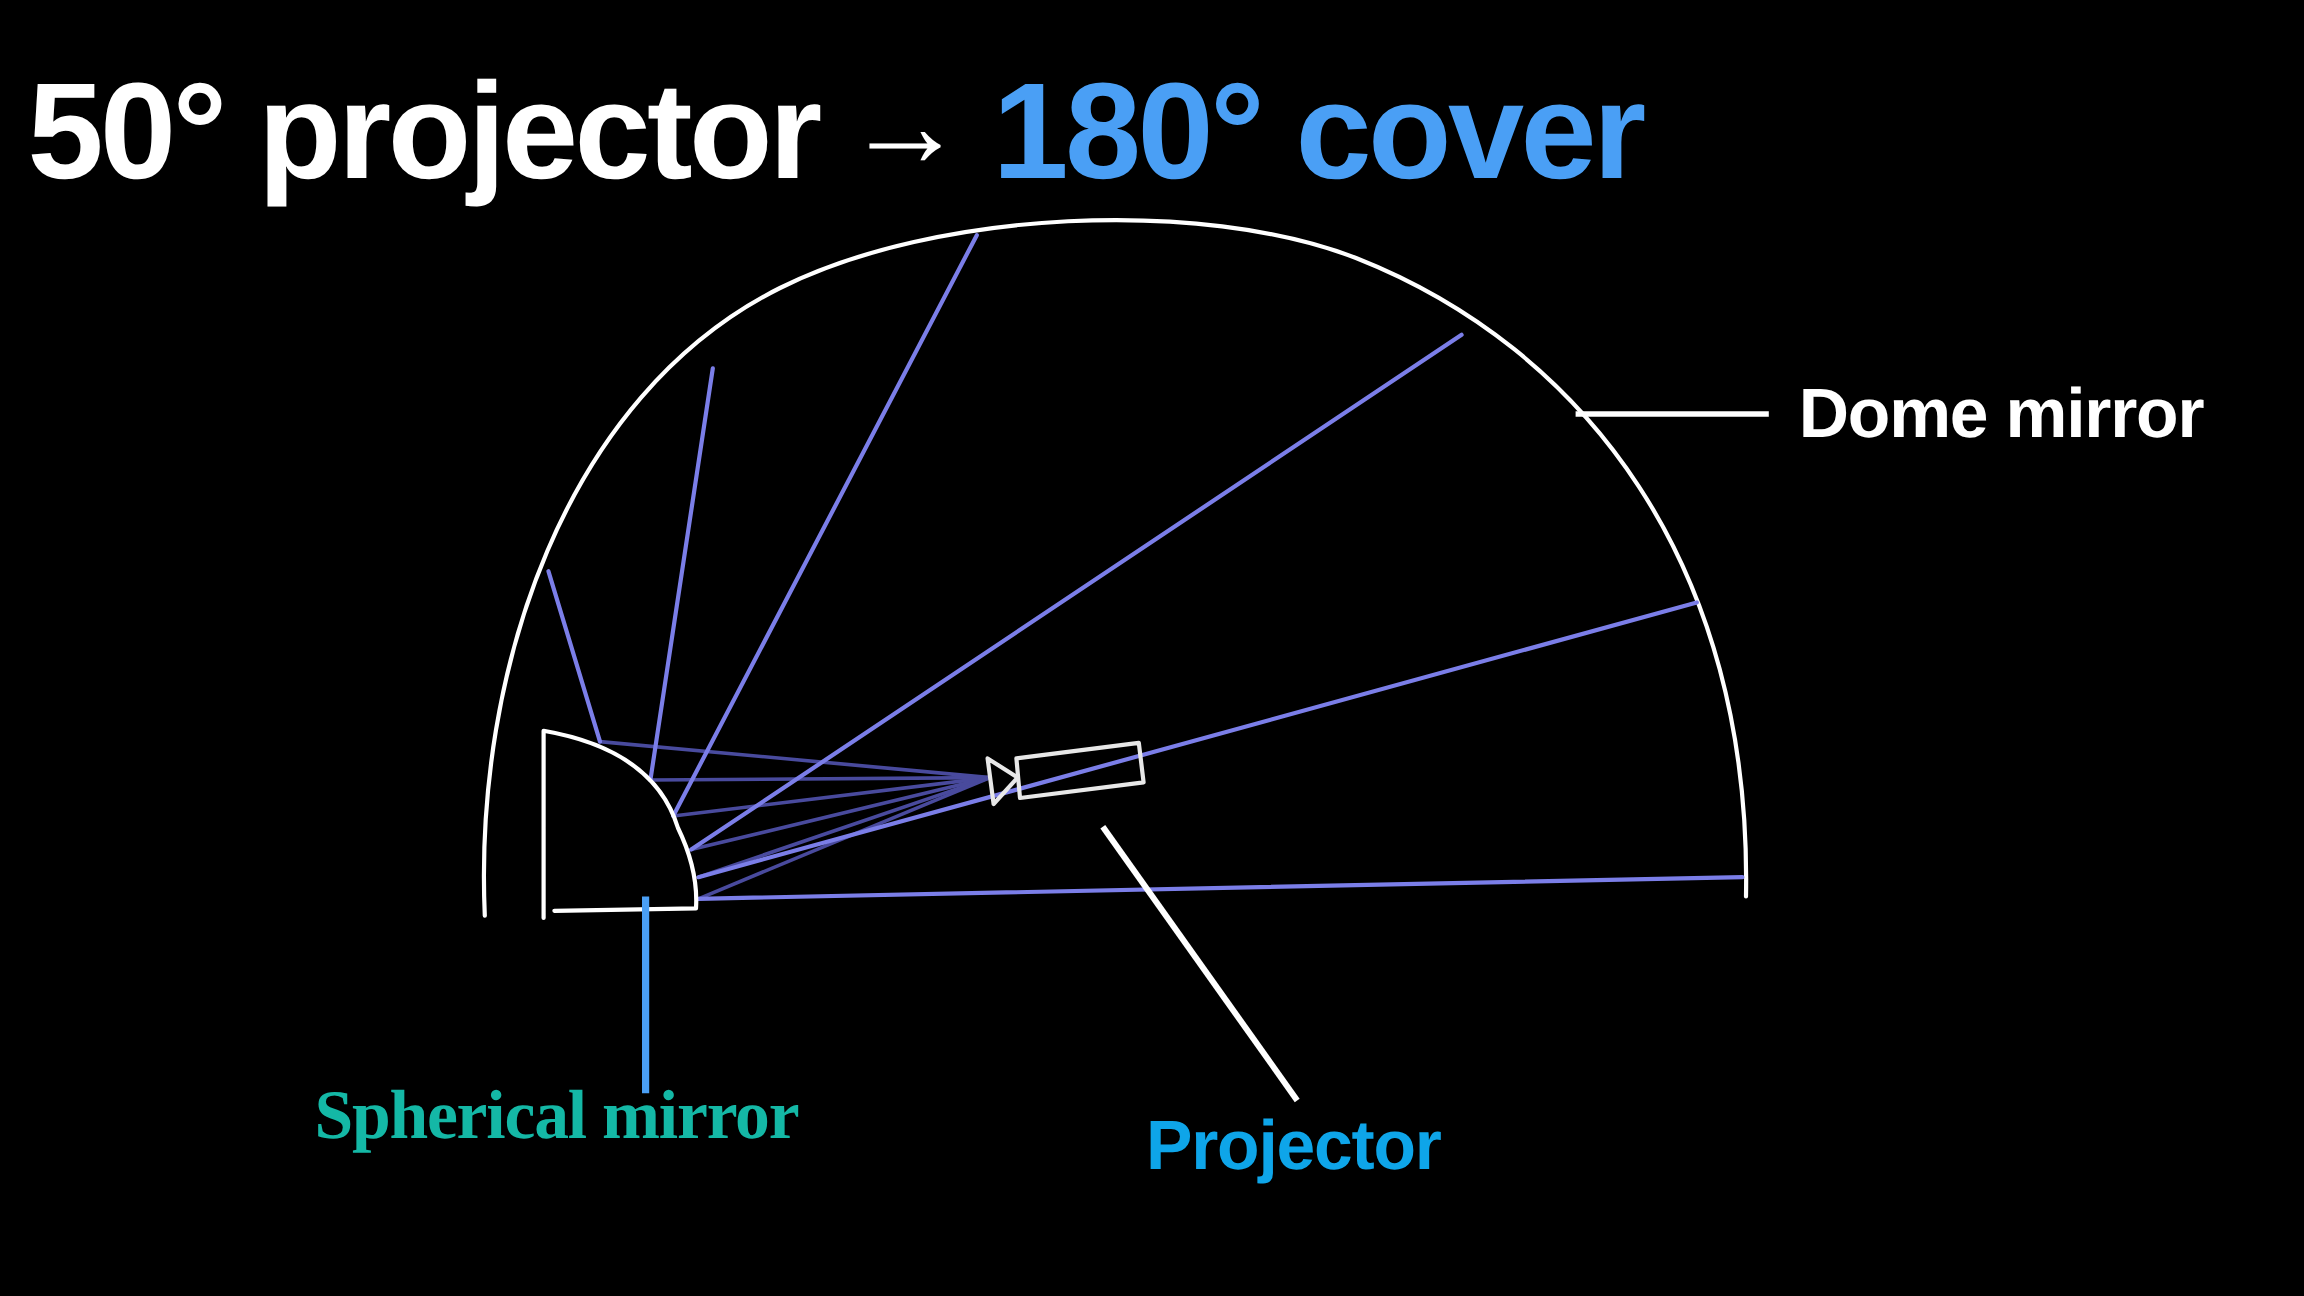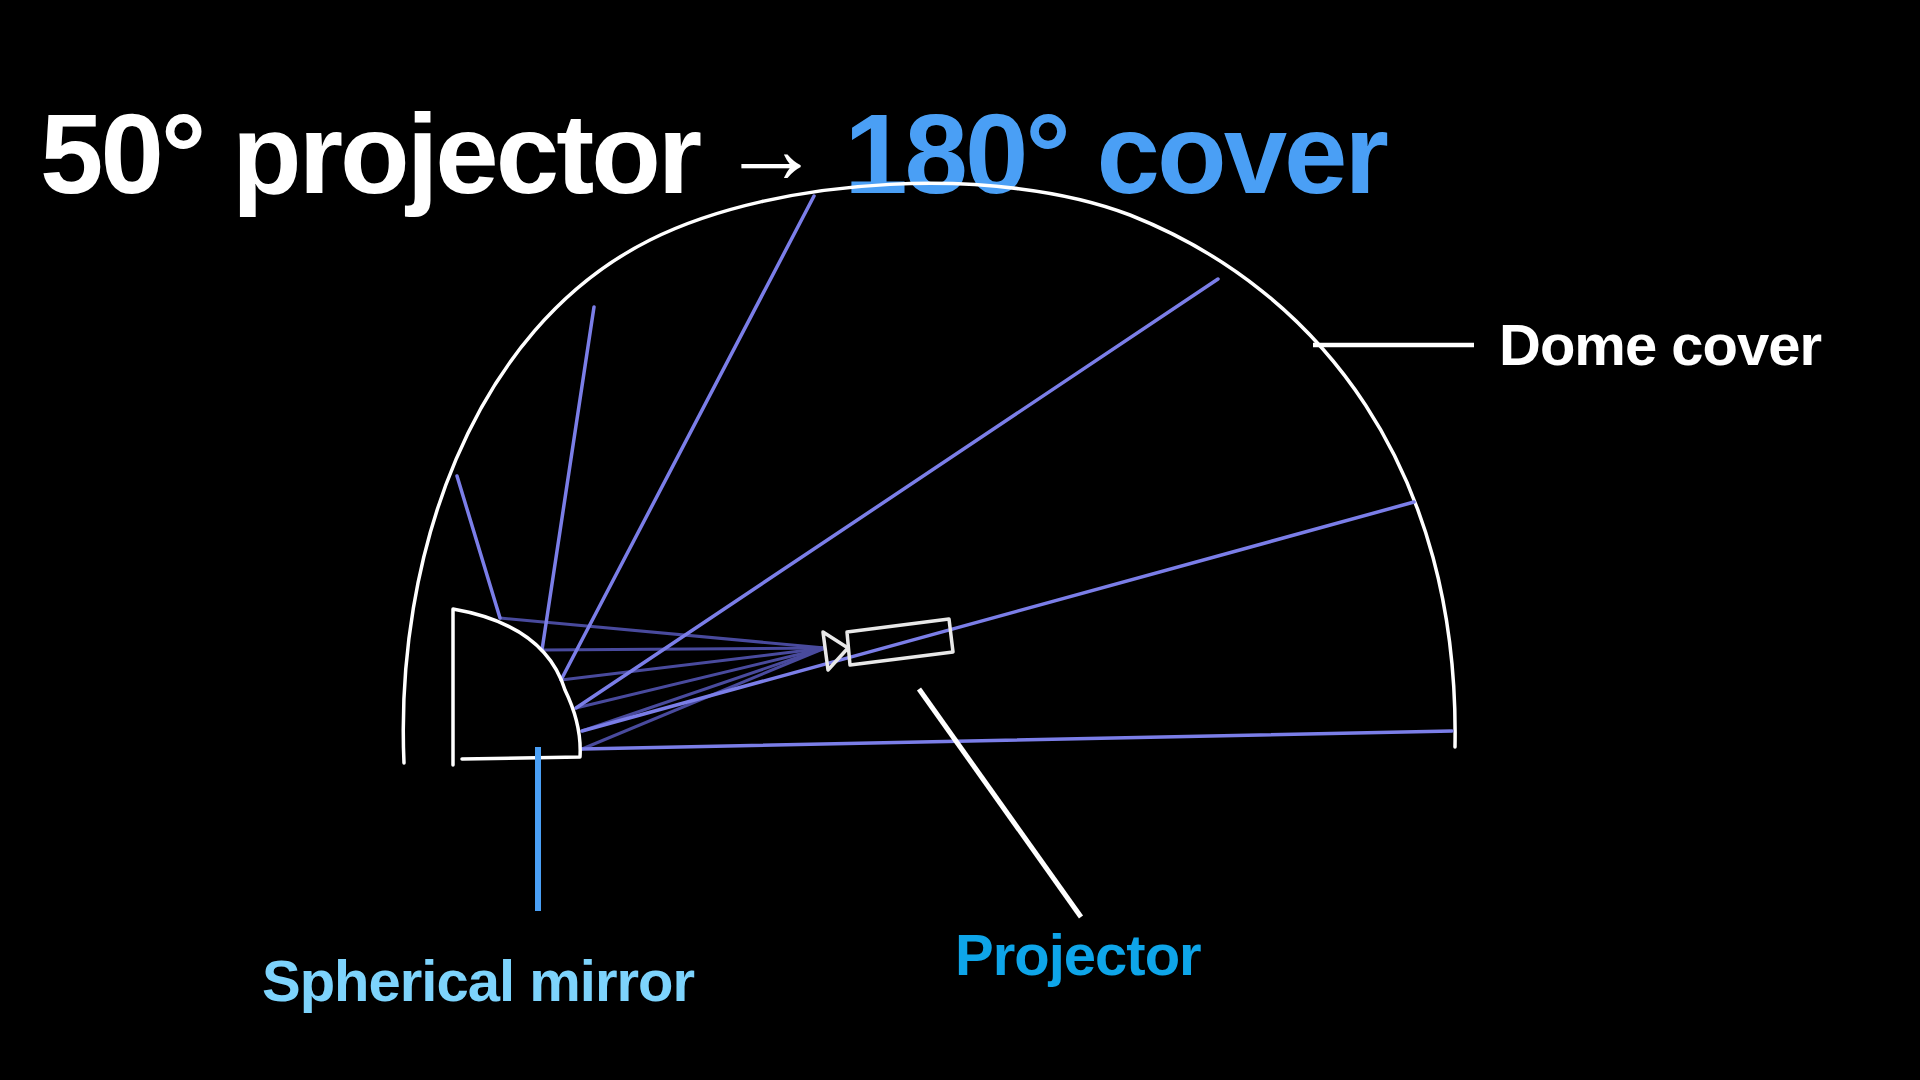--- a/index.html
+++ b/index.html
@@ -1,17 +1,17 @@
 <!DOCTYPE html>
 <html><head>
 <meta charset="utf-8">
 <style>
   html, body { margin:0; padding:0; background:#000; }
   body { width:1920px; height:1080px; position:relative; overflow:hidden; font-family:"Liberation Sans", sans-serif; }
-  .title { position:absolute; left:40px; top:42px; font-size:114px; font-weight:bold; letter-spacing:-3px; white-space:nowrap; line-height:1.2;margin-top:44px; }
+  .title { position:absolute; left:23px; top:42px; font-size:114px; font-weight:bold; letter-spacing:-3px; white-space:nowrap; line-height:1.2; }
   .title .w { color:#ffffff; }
   .title .b { color:#4a9ff5; }
   .title .arrow { color:#ffffff; font-weight:normal; font-size:100px; margin:0 26px 0 22px; position:relative; top:-10px; }
   .label { position:absolute; font-weight:bold; font-size:58px; letter-spacing:-1px; white-space:nowrap; line-height:1; }
   svg { position:absolute; left:0; top:0; }
 </style>
 </head>
 <body>
 
 <div class="title">
@@ -45,15 +45,15 @@
   <g fill="none" stroke="#e8e8e8" stroke-width="3.5" stroke-linejoin="round">
     <polygon points="823,632 848,648 828,670"></polygon>
     <polygon points="847,632 949,619 953,652 850,665"></polygon>
   </g>
 
   <line x1="1313" y1="345" x2="1474" y2="345" stroke="#ffffff" stroke-width="4.5"></line>
   <line x1="538" y1="747" x2="538" y2="911" stroke="#4a9ff5" stroke-width="6"></line>
   <line x1="919" y1="689" x2="1081" y2="917" stroke="#ffffff" stroke-width="5"></line>
 </svg>
 
-<div class="label" style="left:1499px; top:316px; color:#ffffff;">Dome cover</div>
-<div class="label" style="left:262px; top:952px; color:#7dd3fc;">Spherical mirror</div>
+<div class="label" style="left:1499px; top:316px; color:#ffffff;">Dome mirror</div>
+<div class="label" style="left:262px; top:900px; color:#14b8a6;font-family:Liberation Serif, serif;">Spherical mirror</div>
 <div class="label" style="left:955px; top:926px; color:#0ea5e9;">Projector</div>
 
 </body></html>

